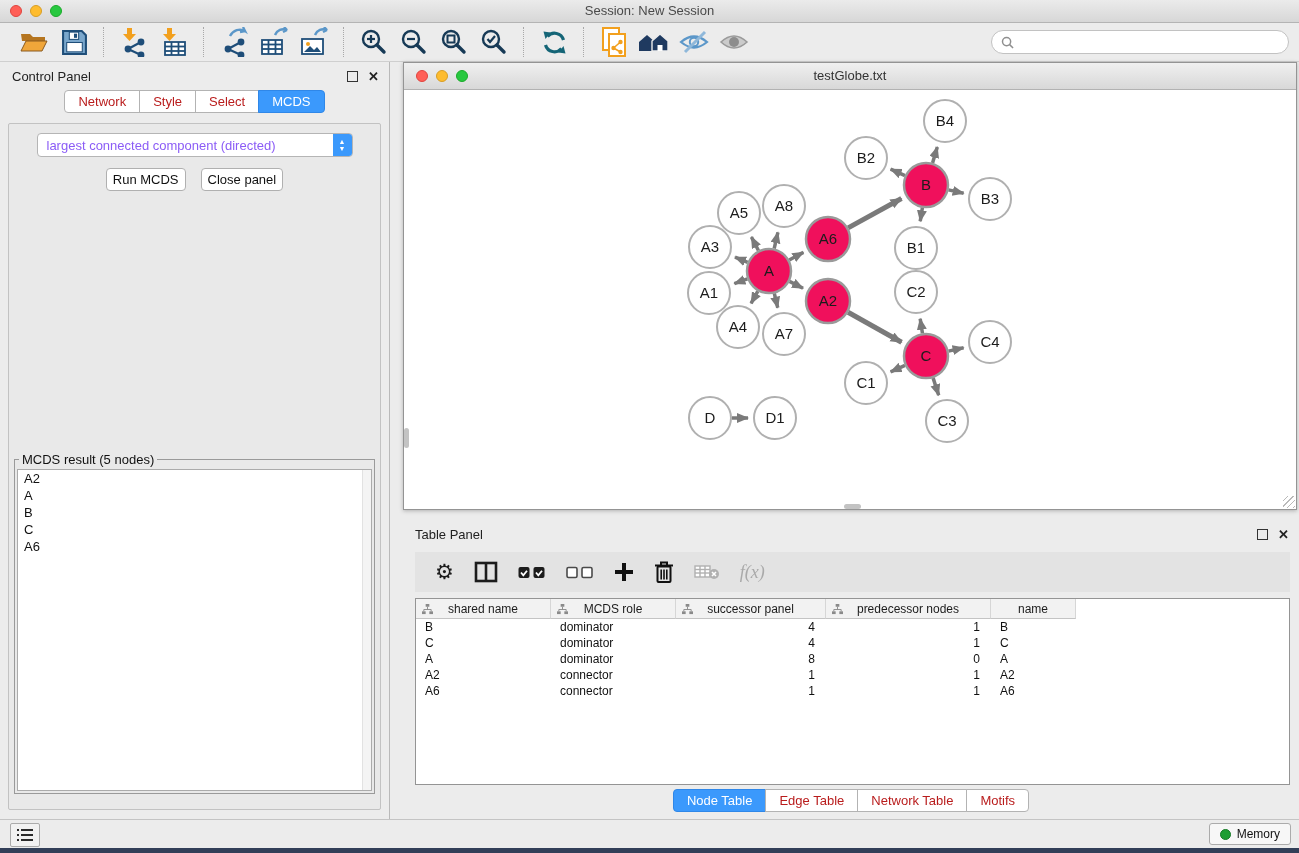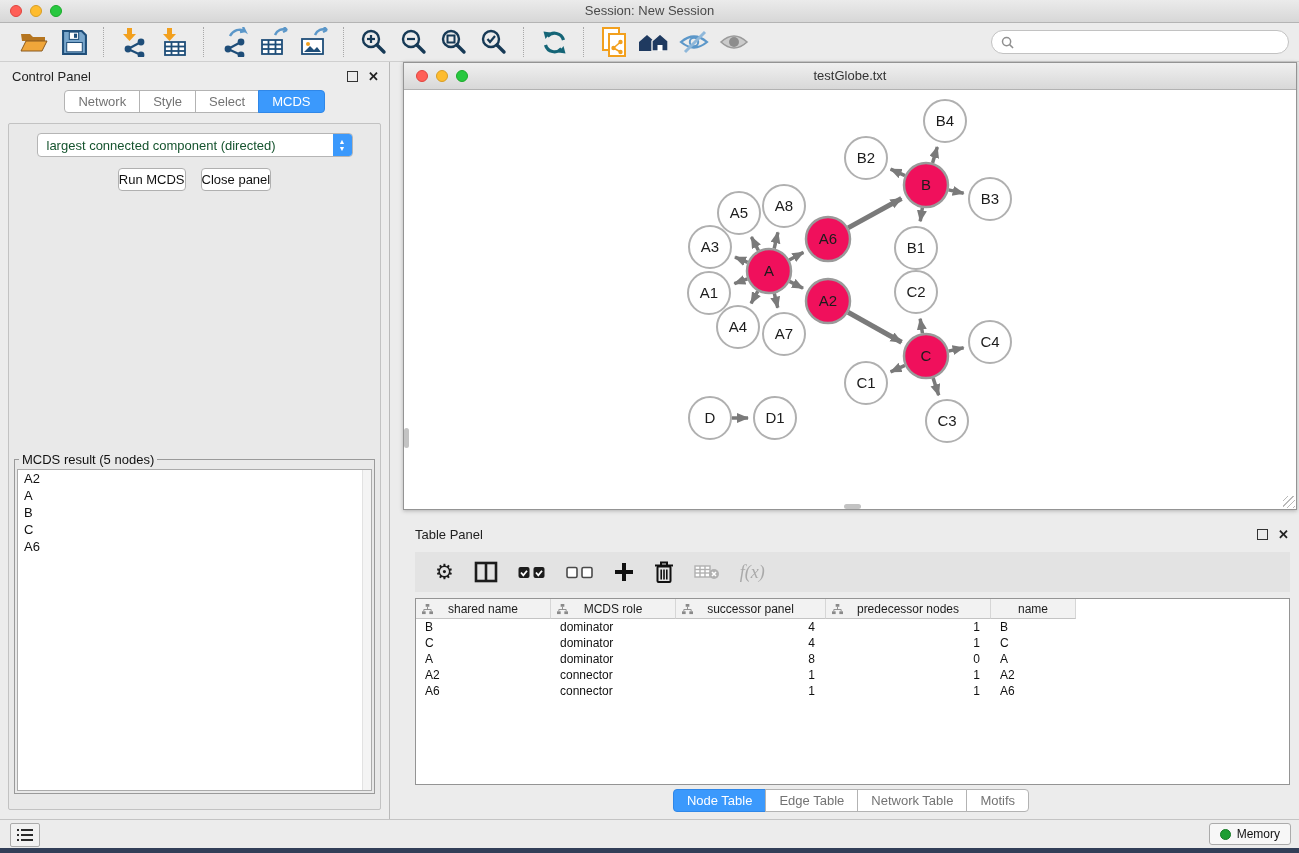--- a/index.html
+++ b/index.html
@@ -18,32 +18,32 @@
   .sep{width:1px;height:30px;border-left:1px dotted #a8a8a8;margin:0 9px;flex:0 0 auto;}
   .search{margin-left:auto;margin-right:10px;width:278px;height:22px;background:#fff;border:1px solid #c2c2c2;border-radius:12px;display:flex;align-items:center;padding:0 9px;}
   .search input{border:none;outline:none;flex:1;font-size:12px;font-family:"Liberation Sans",sans-serif;background:transparent;margin-left:5px;}
   
   .control-panel{position:absolute;left:0;top:62px;width:390px;bottom:33px;border-right:1px solid #b9b9b9;box-sizing:border-box;background:#ececec;}
   .panel-header{height:28px;display:flex;align-items:center;padding:0 10px 0 12px;font-size:13px;color:#222;}
   .panel-header .ph-icons{margin-left:auto;display:flex;gap:10px;align-items:center;}
   .float-box{width:9px;height:9px;border:1.5px solid #333;display:inline-block;}
   .close-x{font-size:13px;font-weight:bold;color:#222;line-height:9px;}
   .seg{display:flex;justify-content:center;}
-  .seg-btn{border:1px solid #b3b3b3;background:#fff;padding:3px 13px;font-size:13px;margin-left:-1px;font-family:"Liberation Sans",sans-serif;color:#737373;}
+  .seg-btn{border:1px solid #b3b3b3;background:#fff;padding:3px 13px;font-size:13px;margin-left:-1px;font-family:"Liberation Sans",sans-serif;color:#b91c1c;}
   .seg-btn:first-child{border-radius:4px 0 0 4px;margin-left:0;}
   .seg-btn:last-child{border-radius:0 4px 4px 0;}
   .seg-btn.selected{background:#3b99fc;border-color:#2f87e8;color:#fff;}
   .cp-body{position:absolute;left:8px;right:8px;top:61px;bottom:10px;border:1px solid #c2c2c2;border-radius:2px;background:#e9e9e9;}
   .opt-label{text-align:center;margin-top:15px;font-size:13px;color:#1c1c1c;}
   .dropdown{margin:9px auto 0 auto;width:316px;height:24px;background:#fff;border:1px solid #b5b5b5;border-radius:4px;display:flex;align-items:center;box-sizing:border-box;overflow:hidden;}
-  .dd-text{flex:1;font-size:13px;padding-left:9px;white-space:nowrap;color:#14532d;}
+  .dd-text{flex:1;font-size:13px;padding-left:9px;white-space:nowrap;color:#8b5cf6;}
   .dd-stepper{width:19px;align-self:stretch;background:#3b99fc;display:flex;flex-direction:column;align-items:center;justify-content:center;gap:1px;}
   .dd-stepper span{color:#fff;font-size:7px;line-height:6px;}
   .btn-row{display:flex;justify-content:center;gap:15px;margin-top:11px;}
-  .mac-btn{background:#fff;border:1px solid #b0b0b0;border-radius:4px;padding:3px 0;font-size:13px;font-family:"Liberation Sans",sans-serif;color:#111;}
+  .mac-btn{background:#fff;border:1px solid #b0b0b0;border-radius:4px;padding:3px 6px;font-size:13px;font-family:"Liberation Sans",sans-serif;color:#111;}
   .mcds-fieldset{position:absolute;left:5px;right:5px;top:328px;height:336px;border:1px solid #9a9a9a;margin:0;padding:2px;background:#e9e9e9;}
   .mcds-fieldset legend{font-size:13px;padding:0 3px;margin-left:2px;color:#111;}
   .listbox{position:relative;width:100%;height:100%;background:#fff;border:1px solid #ababab;box-sizing:border-box;overflow:hidden;}
   .listbox .vscroll{position:absolute;right:0;top:0;bottom:0;width:8px;background:#f4f4f4;border-left:1px solid #e2e2e2;}
   .list-item{font-size:13px;padding:1px 0 1px 6px;color:#111;}
   
   .net-window{position:absolute;left:403px;top:62px;width:894px;height:448px;background:#fff;border:1px solid #949494;box-sizing:border-box;box-shadow:0 1px 4px rgba(0,0,0,0.25);}
   .net-titlebar{position:relative;height:26px;background:linear-gradient(#f0f0f0,#d8d8d8);border-bottom:1px solid #b2b2b2;}
   .net-titlebar .traffic{top:7px;left:12px;}
   .net-titlebar .title{position:absolute;left:0;right:0;top:5px;text-align:center;font-size:13px;color:#333;}

